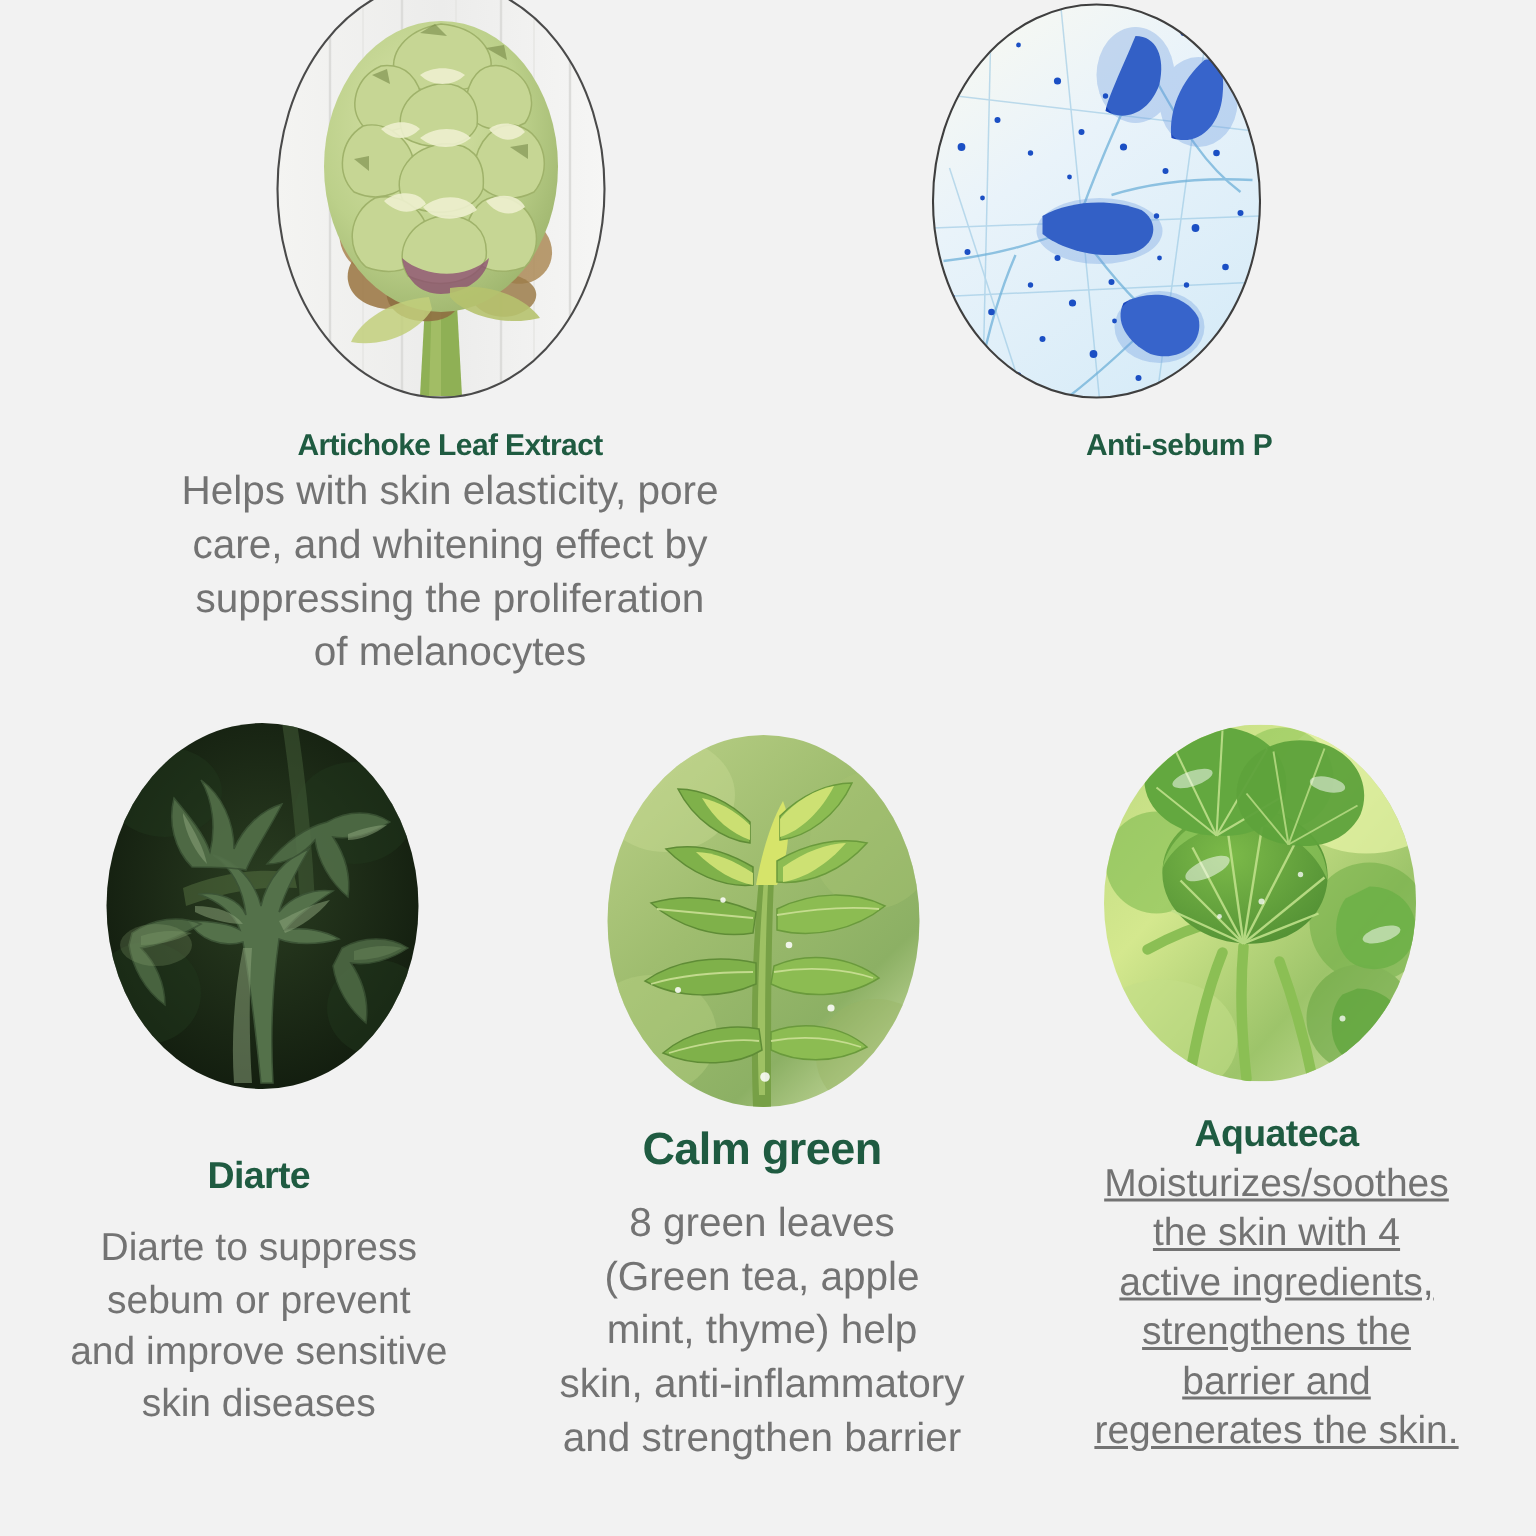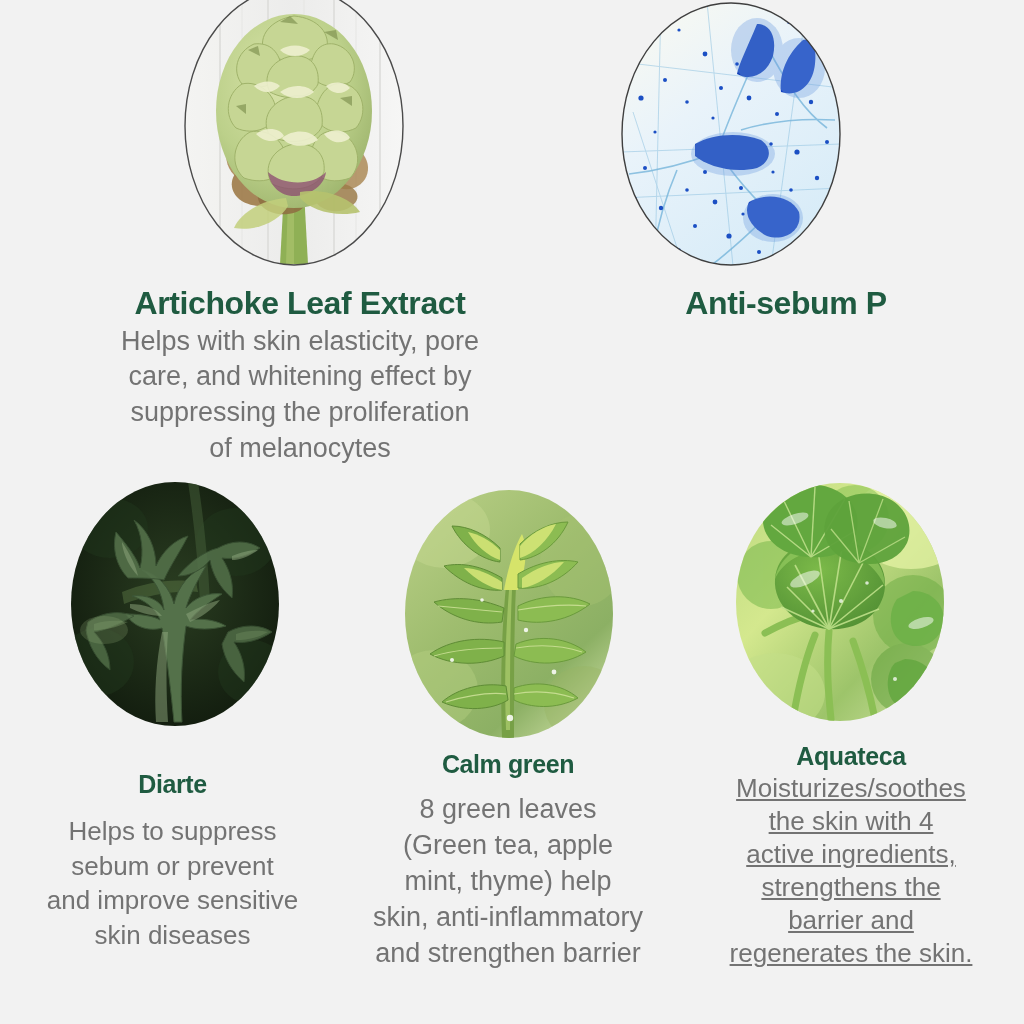--- a/index.html
+++ b/index.html
@@ -20,21 +20,21 @@
   #photo-artichoke{left:184px;top:-14px;width:220px;height:280px;}
   #photo-antisebum{left:621px;top:2px;width:220px;height:264px;}
   #photo-diarte{left:70px;top:482px;width:210px;height:245px;}
   #photo-calmgreen{left:404px;top:490px;width:210px;height:248px;}
   #photo-aquateca{left:735px;top:483px;width:210px;height:238px;}
 
   
   .block{position:absolute;text-align:center;}
   .title{
     font-weight:bold;
-    font-size:32px;
+    font-size:20px;
     letter-spacing:-0.4px;
     line-height:1.12;
     margin:0 0 2px 0;
     color:#1f5b41;
   }
   .body{
     font-size:26px;
     line-height:1.33;
     margin:0;
     color:#737373;
@@ -45,21 +45,21 @@
   #block-artichoke .body{font-size:27px;line-height:1.32;}
 
   #block-antisebum{left:566px;top:286px;width:440px;}
   #block-antisebum .body{font-size:26px;line-height:1.33;}
 
   #block-diarte{left:0px;top:770px;width:345px;}
   #block-diarte .title{font-size:25px;}
   #block-diarte .body{font-size:26px;line-height:1.33;margin-top:16px;}
 
   #block-calmgreen{left:327px;top:750px;width:362px;}
-  #block-calmgreen .title{font-size:25px;}
+  #block-calmgreen .title{font-size:30px;}
   #block-calmgreen .body{font-size:27px;line-height:1.33;margin-top:14px;}
 
   #block-aquateca{left:678px;top:742px;width:346px;}
   #block-aquateca .title{font-size:25px;}
   #block-aquateca .body{font-size:26px;line-height:1.27;text-decoration:underline;}
 </style>
 </head>
 <body>
 
 <div class="stage">
@@ -454,21 +454,21 @@
             <circle cx="132" cy="100" r="1.8"></circle>
           <circle cx="78" cy="128" r="1.6"></circle>
             <circle cx="160" cy="196" r="2"></circle>
         </g>
       </g>
     </svg>
   </div>
 
   <div class="block" id="block-diarte">
     <p class="title">Diarte</p>
-    <p class="body">Helps to suppress
+    <p class="body">Diarte to suppress
 sebum or prevent
 and improve sensitive
 skin diseases</p>
   </div>
 
   <div class="block" id="block-calmgreen">
     <p class="title">Calm green</p>
     <p class="body">8 green leaves
 (Green tea, apple
 mint, thyme) help

